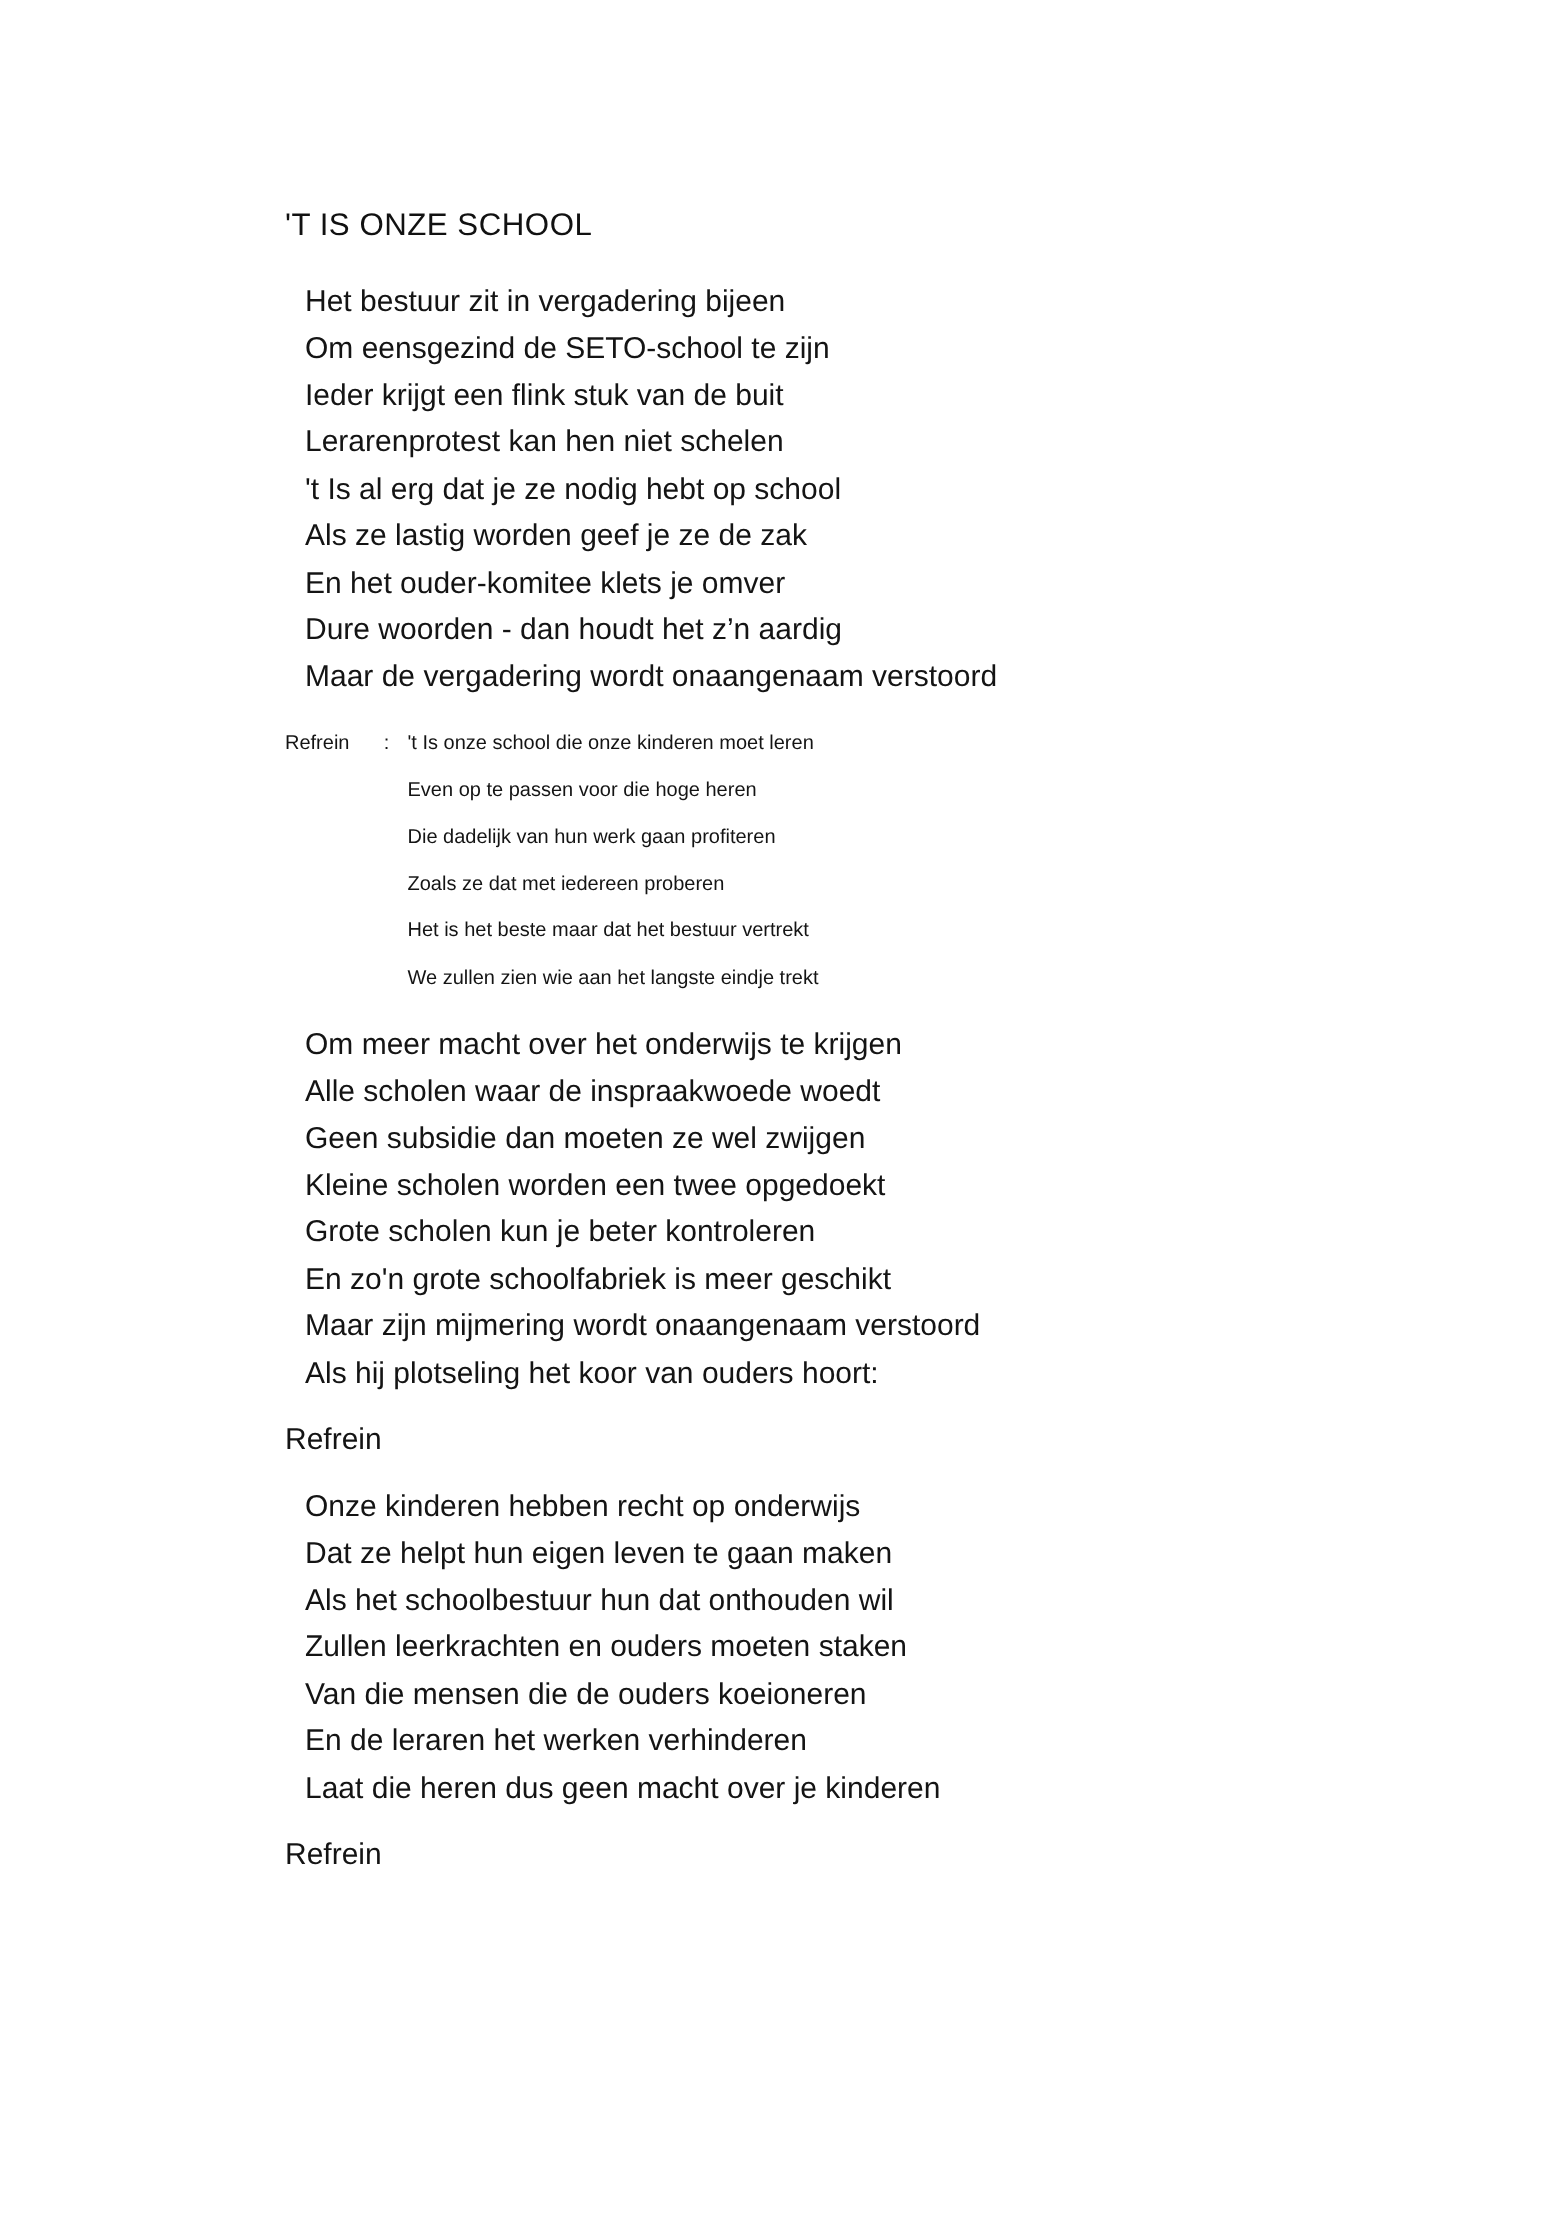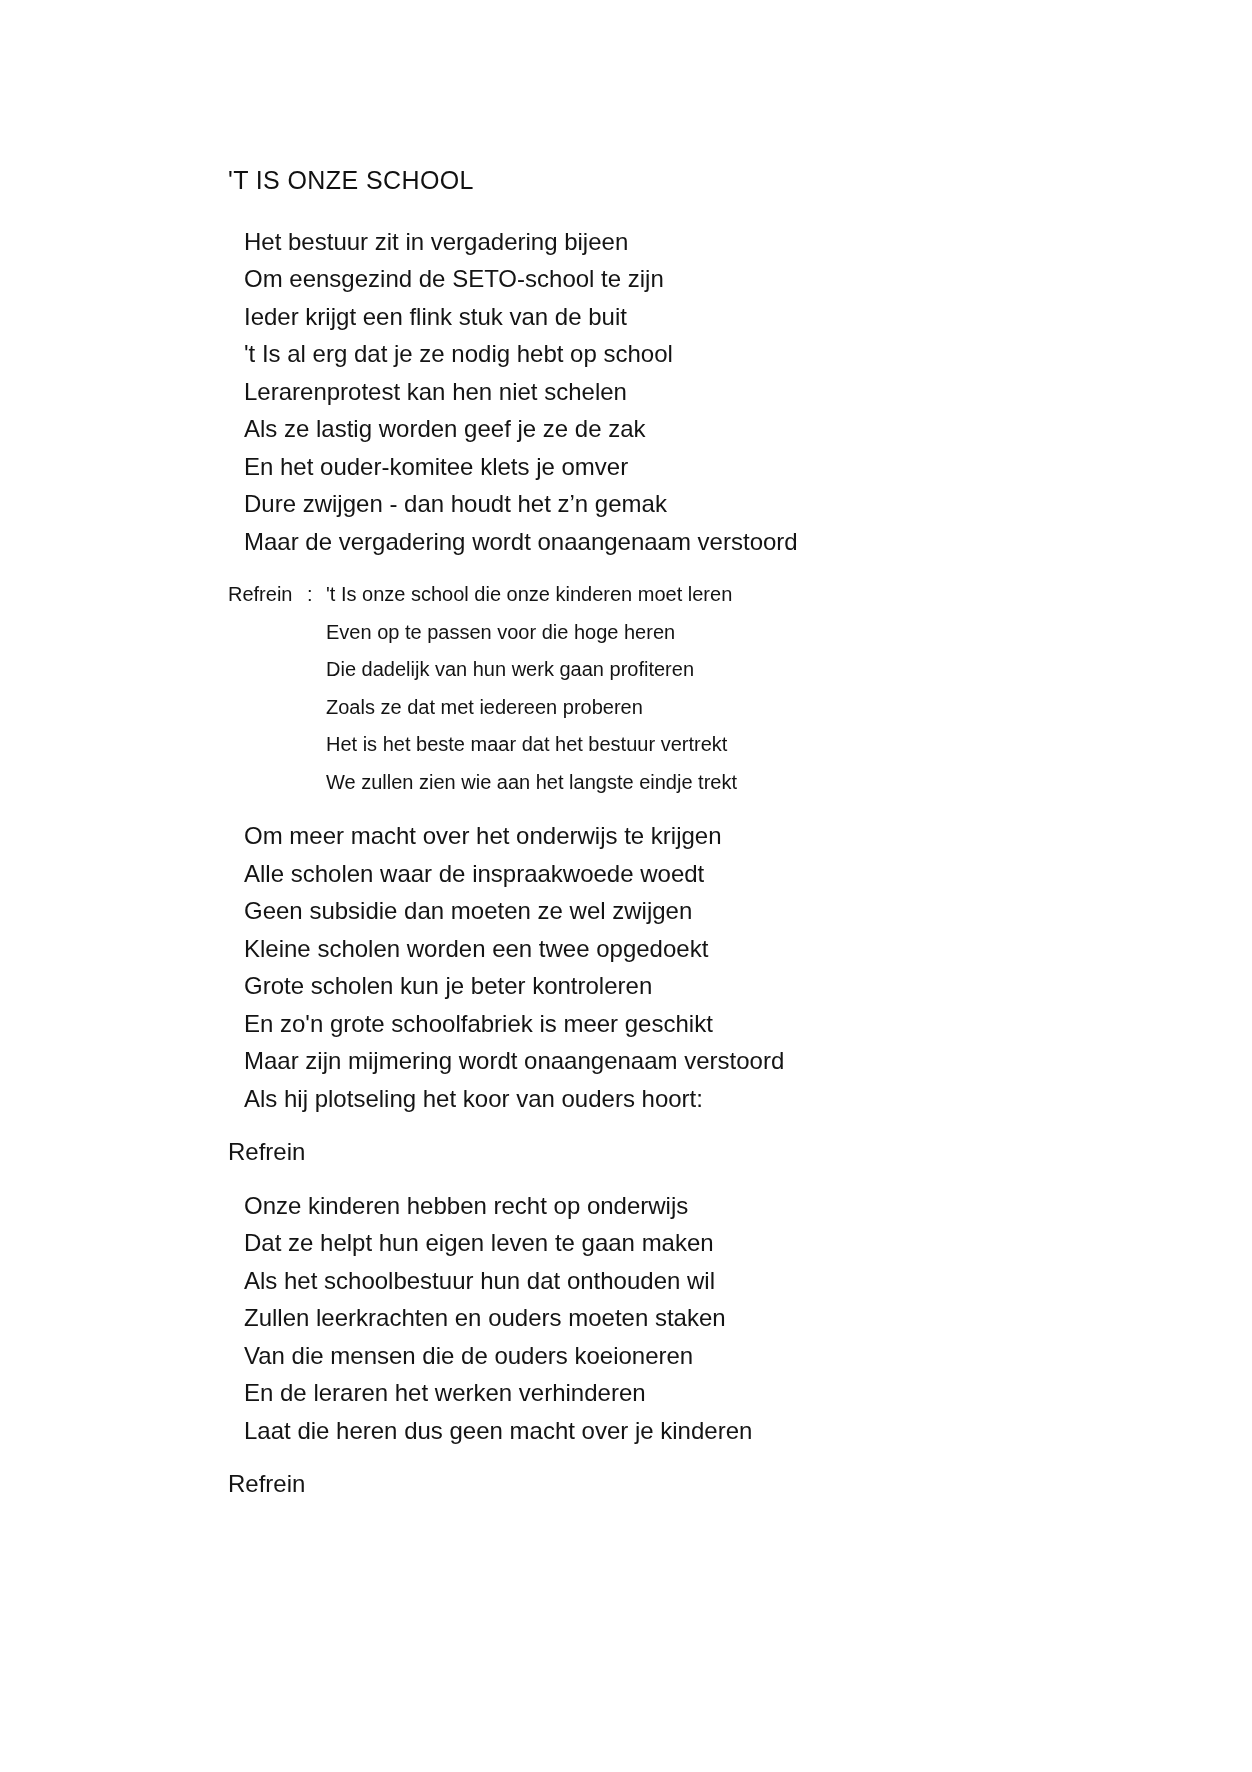--- a/index.html
+++ b/index.html
@@ -39,21 +39,21 @@
     font-size: 24px;
     line-height: 37.5px;
     white-space: pre;
     color: #141414;
   }
   .refrain-block {
     margin: 0 0 16px 0;
   }
   .refrain-block p {
     margin: 0;
-    font-size: 20px;
+    font-size: 16px;
     line-height: 37.5px;
     white-space: pre;
     color: #141414;
   }
   .refrain-first .refrain-label {
     display: inline-block;
     width: 79px;
   }
   .refrain-first .refrain-colon {
     display: inline-block;
@@ -73,25 +73,25 @@
 <body>
 
 <div class="page">
 
   <h1 class="song-title">'T IS ONZE SCHOOL</h1>
 
   <div class="stanza">
     <p>Het bestuur zit in vergadering bijeen</p>
     <p>Om eensgezind de SETO-school te zijn</p>
     <p>Ieder krijgt een flink stuk van de buit</p>
+    <p>Lerarenprotest kan hen niet schelen</p>
     <p>'t Is al erg dat je ze nodig hebt op school</p>
-    <p>Lerarenprotest kan hen niet schelen</p>
     <p>Als ze lastig worden geef je ze de zak</p>
     <p>En het ouder-komitee klets je omver</p>
-    <p>Dure zwijgen - dan houdt het z’n gemak</p>
+    <p>Dure woorden - dan houdt het z’n aardig</p>
     <p>Maar de vergadering wordt onaangenaam verstoord</p>
   </div>
 
   <div class="refrain-block">
     <p class="refrain-first"><span class="refrain-label">Refrein</span><span class="refrain-colon">:</span><span>'t Is onze school die onze kinderen moet leren</span></p>
     <p class="refrain-cont">Even op te passen voor die hoge heren</p>
     <p class="refrain-cont">Die dadelijk van hun werk gaan profiteren</p>
     <p class="refrain-cont">Zoals ze dat met iedereen proberen</p>
     <p class="refrain-cont">Het is het beste maar dat het bestuur vertrekt</p>
     <p class="refrain-cont">We zullen zien wie aan het langste eindje trekt</p>

